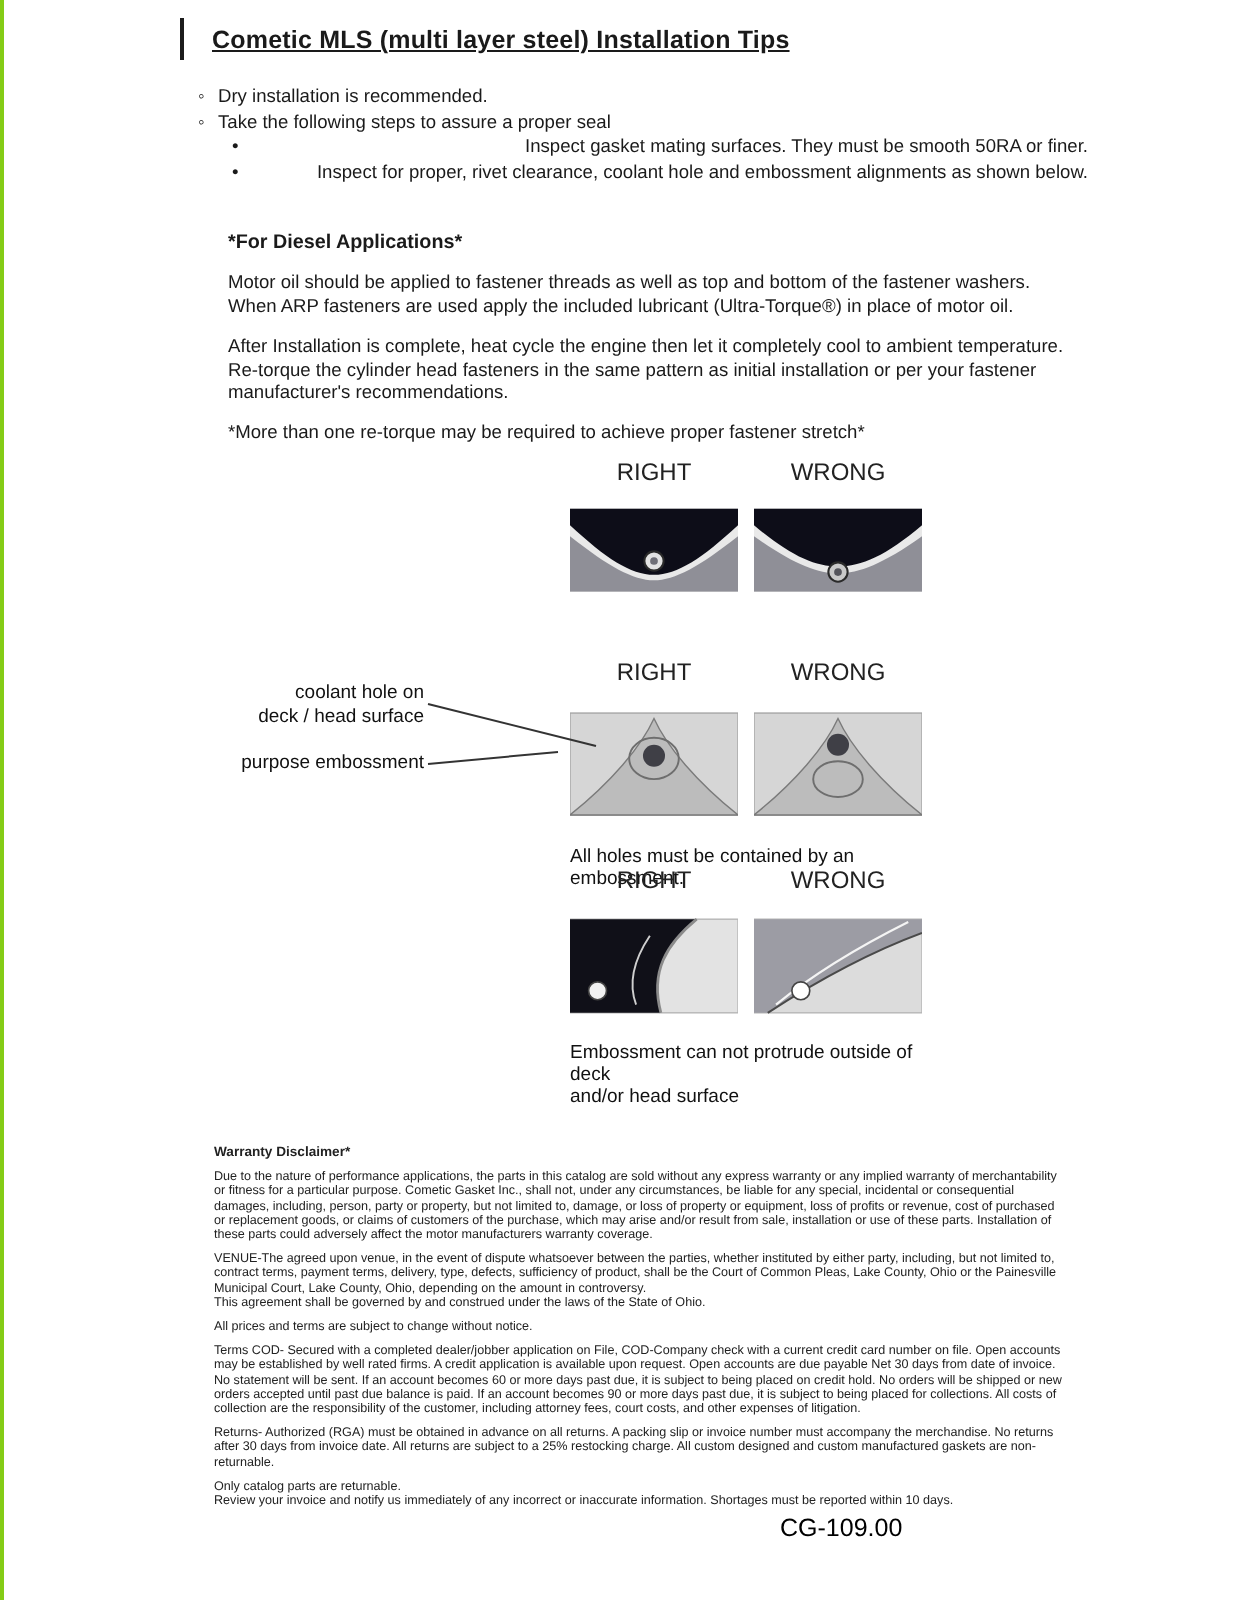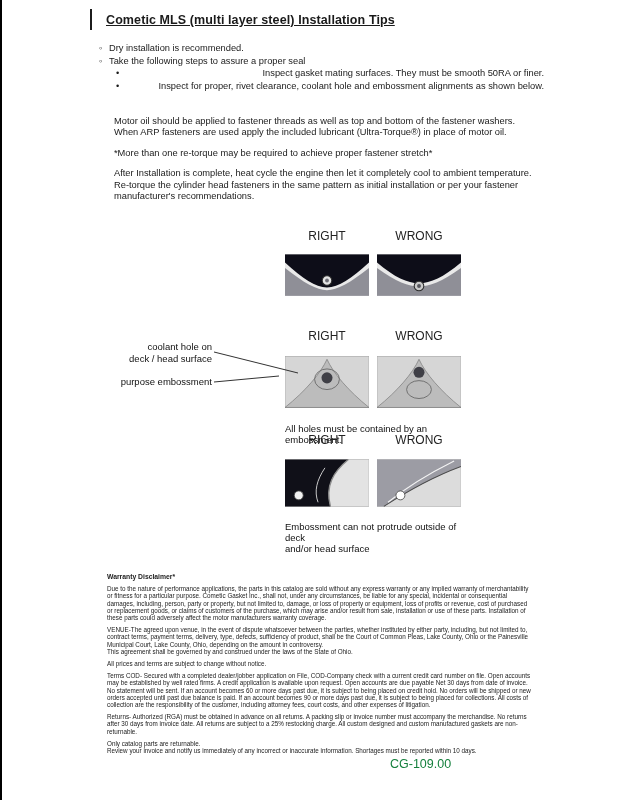--- a/index.html
+++ b/index.html
@@ -1,20 +1,20 @@
 <!DOCTYPE html>
 <html><head>
 <meta charset="utf-8">
 <style>
   * { margin:0; padding:0; box-sizing:border-box; }
   html,body { background:#ffffff; }
   .page {
     position:relative; width:618px; height:800px; background:#ffffff;
     font-family:"Liberation Sans","DejaVu Sans",sans-serif; color:#1a1a1a;
-    overflow:hidden; border-left:2px solid #000000;
+    overflow:hidden; border-left:2px solid #84cc16;
   }
   .title-tick { position:absolute; left:88px; top:9px; width:2px; height:21px; background:#1c1c1c; }
   .page-title {
     position:absolute; left:104px; top:13px; font-size:12.5px; font-weight:bold;
     text-decoration:underline; letter-spacing:.1px;
   }
   .tips { position:absolute; left:97px; top:42px; width:445px; font-size:9.3px; line-height:12.7px; list-style:none; }
   .tip { position:relative; padding-left:10px; }
   .tip.hollow::before { content:"◦"; position:absolute; left:0; top:0; }
   .tip.solid { margin-left:17px;text-align:right; }
@@ -36,41 +36,42 @@
 
   .callout { position:absolute; text-align:right; font-size:9.5px; line-height:11.5px; color:#111; }
   #callout-coolant { left:112px; top:341px; width:98px; }
   #callout-emboss  { left:104px; top:376px; width:106px; }
   #callout-lines { position:absolute; left:211px; top:342px; }
 
   .disclaimer { position:absolute; left:105px; top:573px; width:424px; font-size:6.3px; line-height:7.2px; color:#222; }
   .disclaimer-heading { font-size:6.8px; font-weight:bold; margin-bottom:5px; }
   .disclaimer p { margin-bottom:5px; }
 
-  .footer-code { position:absolute; left:388px; top:757px; font-size:12.5px; color:#15803d; }
+  .footer-code { position:absolute; left:388px; top:757px; font-size:12.5px; color:#000000; }
 </style>
 </head>
 <body>
 
 <div class="page">
 
   <div class="title-tick"></div>
   <h1 class="page-title">Cometic MLS (multi layer steel) Installation Tips</h1>
 
   <div class="tips">
     <div class="tip hollow"><span>Dry installation is recommended.</span></div>
     <div class="tip hollow"><span>Take the following steps to assure a proper seal</span></div>
     <div class="tip solid"><span>Inspect gasket mating surfaces.  They must be smooth 50RA or finer.</span></div>
     <div class="tip solid"><span>Inspect for proper, rivet clearance, coolant hole and embossment alignments as shown below.</span></div>
   </div>
 
   <div class="diesel">
+    <div class="diesel-heading">*For Diesel Applications*</div>
     <p>Motor oil should be applied to fastener threads as well as top and bottom of the fastener washers. When ARP fasteners are used apply the included lubricant (Ultra-Torque®) in place of motor oil.</p>
+    <p>After Installation is complete, heat cycle the engine then let it completely cool to ambient temperature. Re-torque the cylinder head fasteners in the same pattern as initial installation or per your fastener manufacturer's recommendations.</p>
     <p>*More than one re-torque may be required to achieve proper fastener stretch*</p>
-    <p>After Installation is complete, heat cycle the engine then let it completely cool to ambient temperature. Re-torque the cylinder head fasteners in the same pattern as initial installation or per your fastener manufacturer's recommendations.</p>
   </div>
 
   <div class="diagrams">
 
     <div class="dg-row" id="dg-row1">
       <div class="dg-labels">
         <div class="dg-label">RIGHT</div>
         <div class="dg-label">WRONG</div>
       </div>
       <div class="dg-images">

